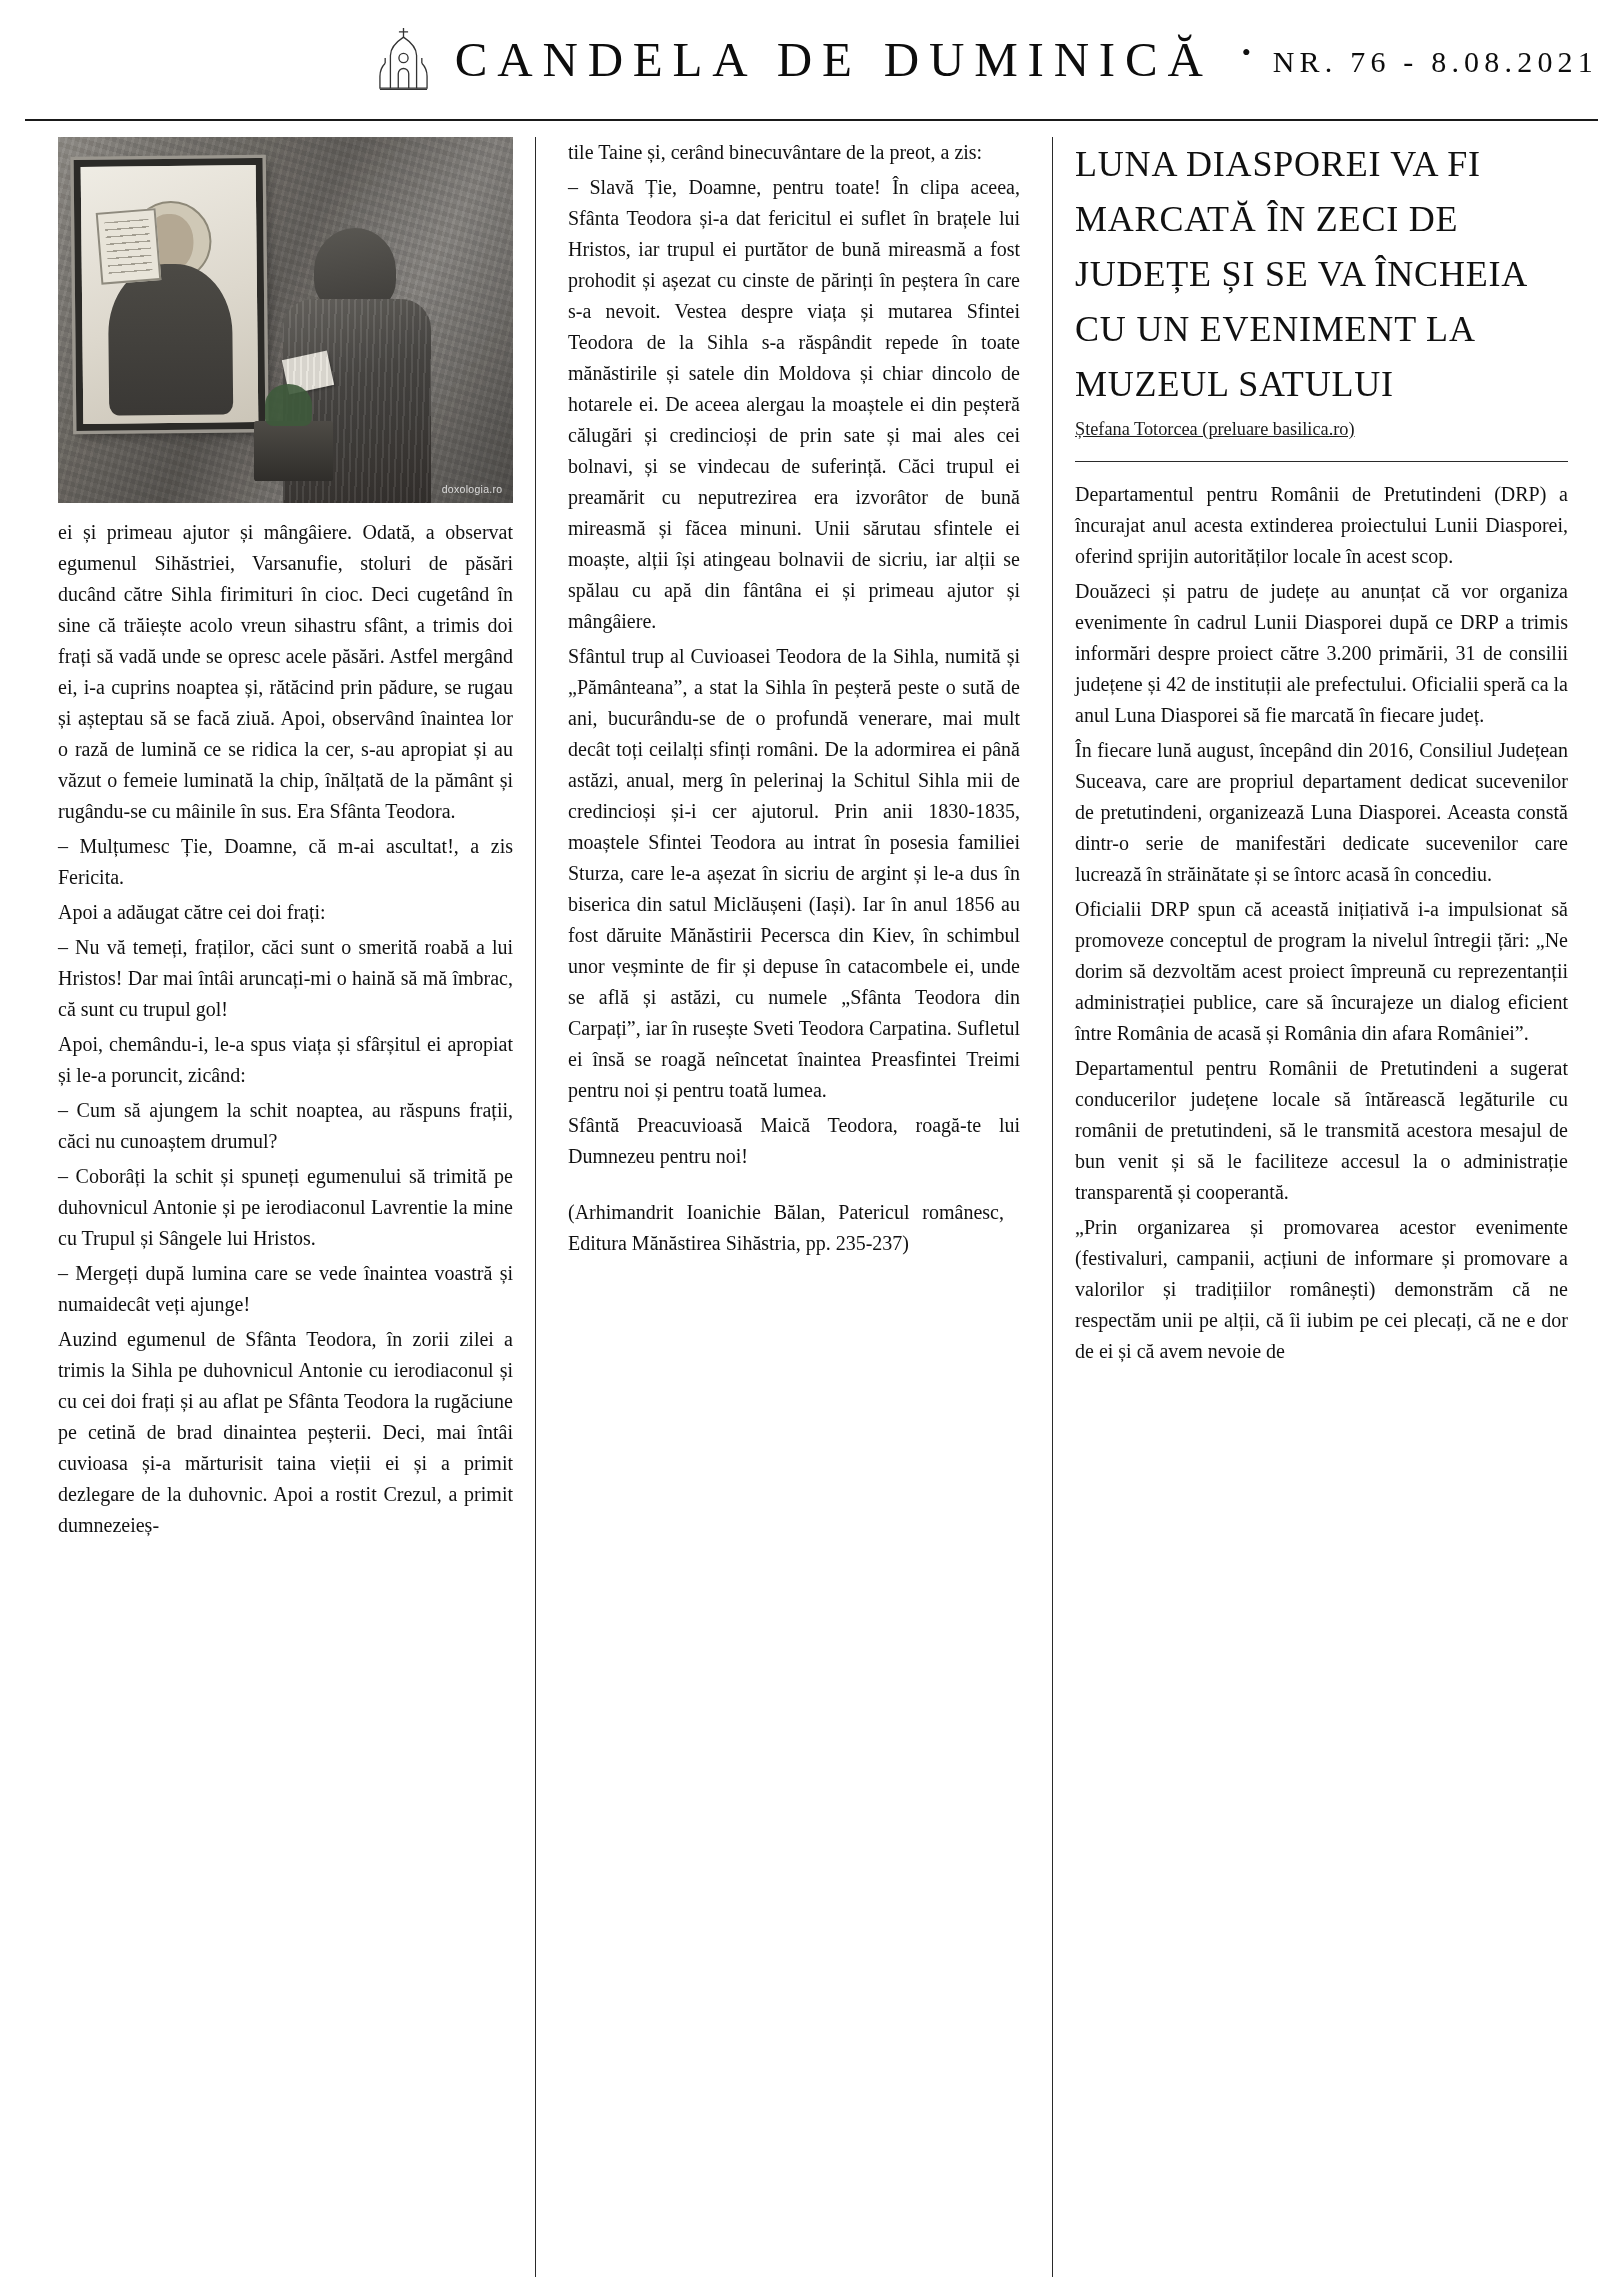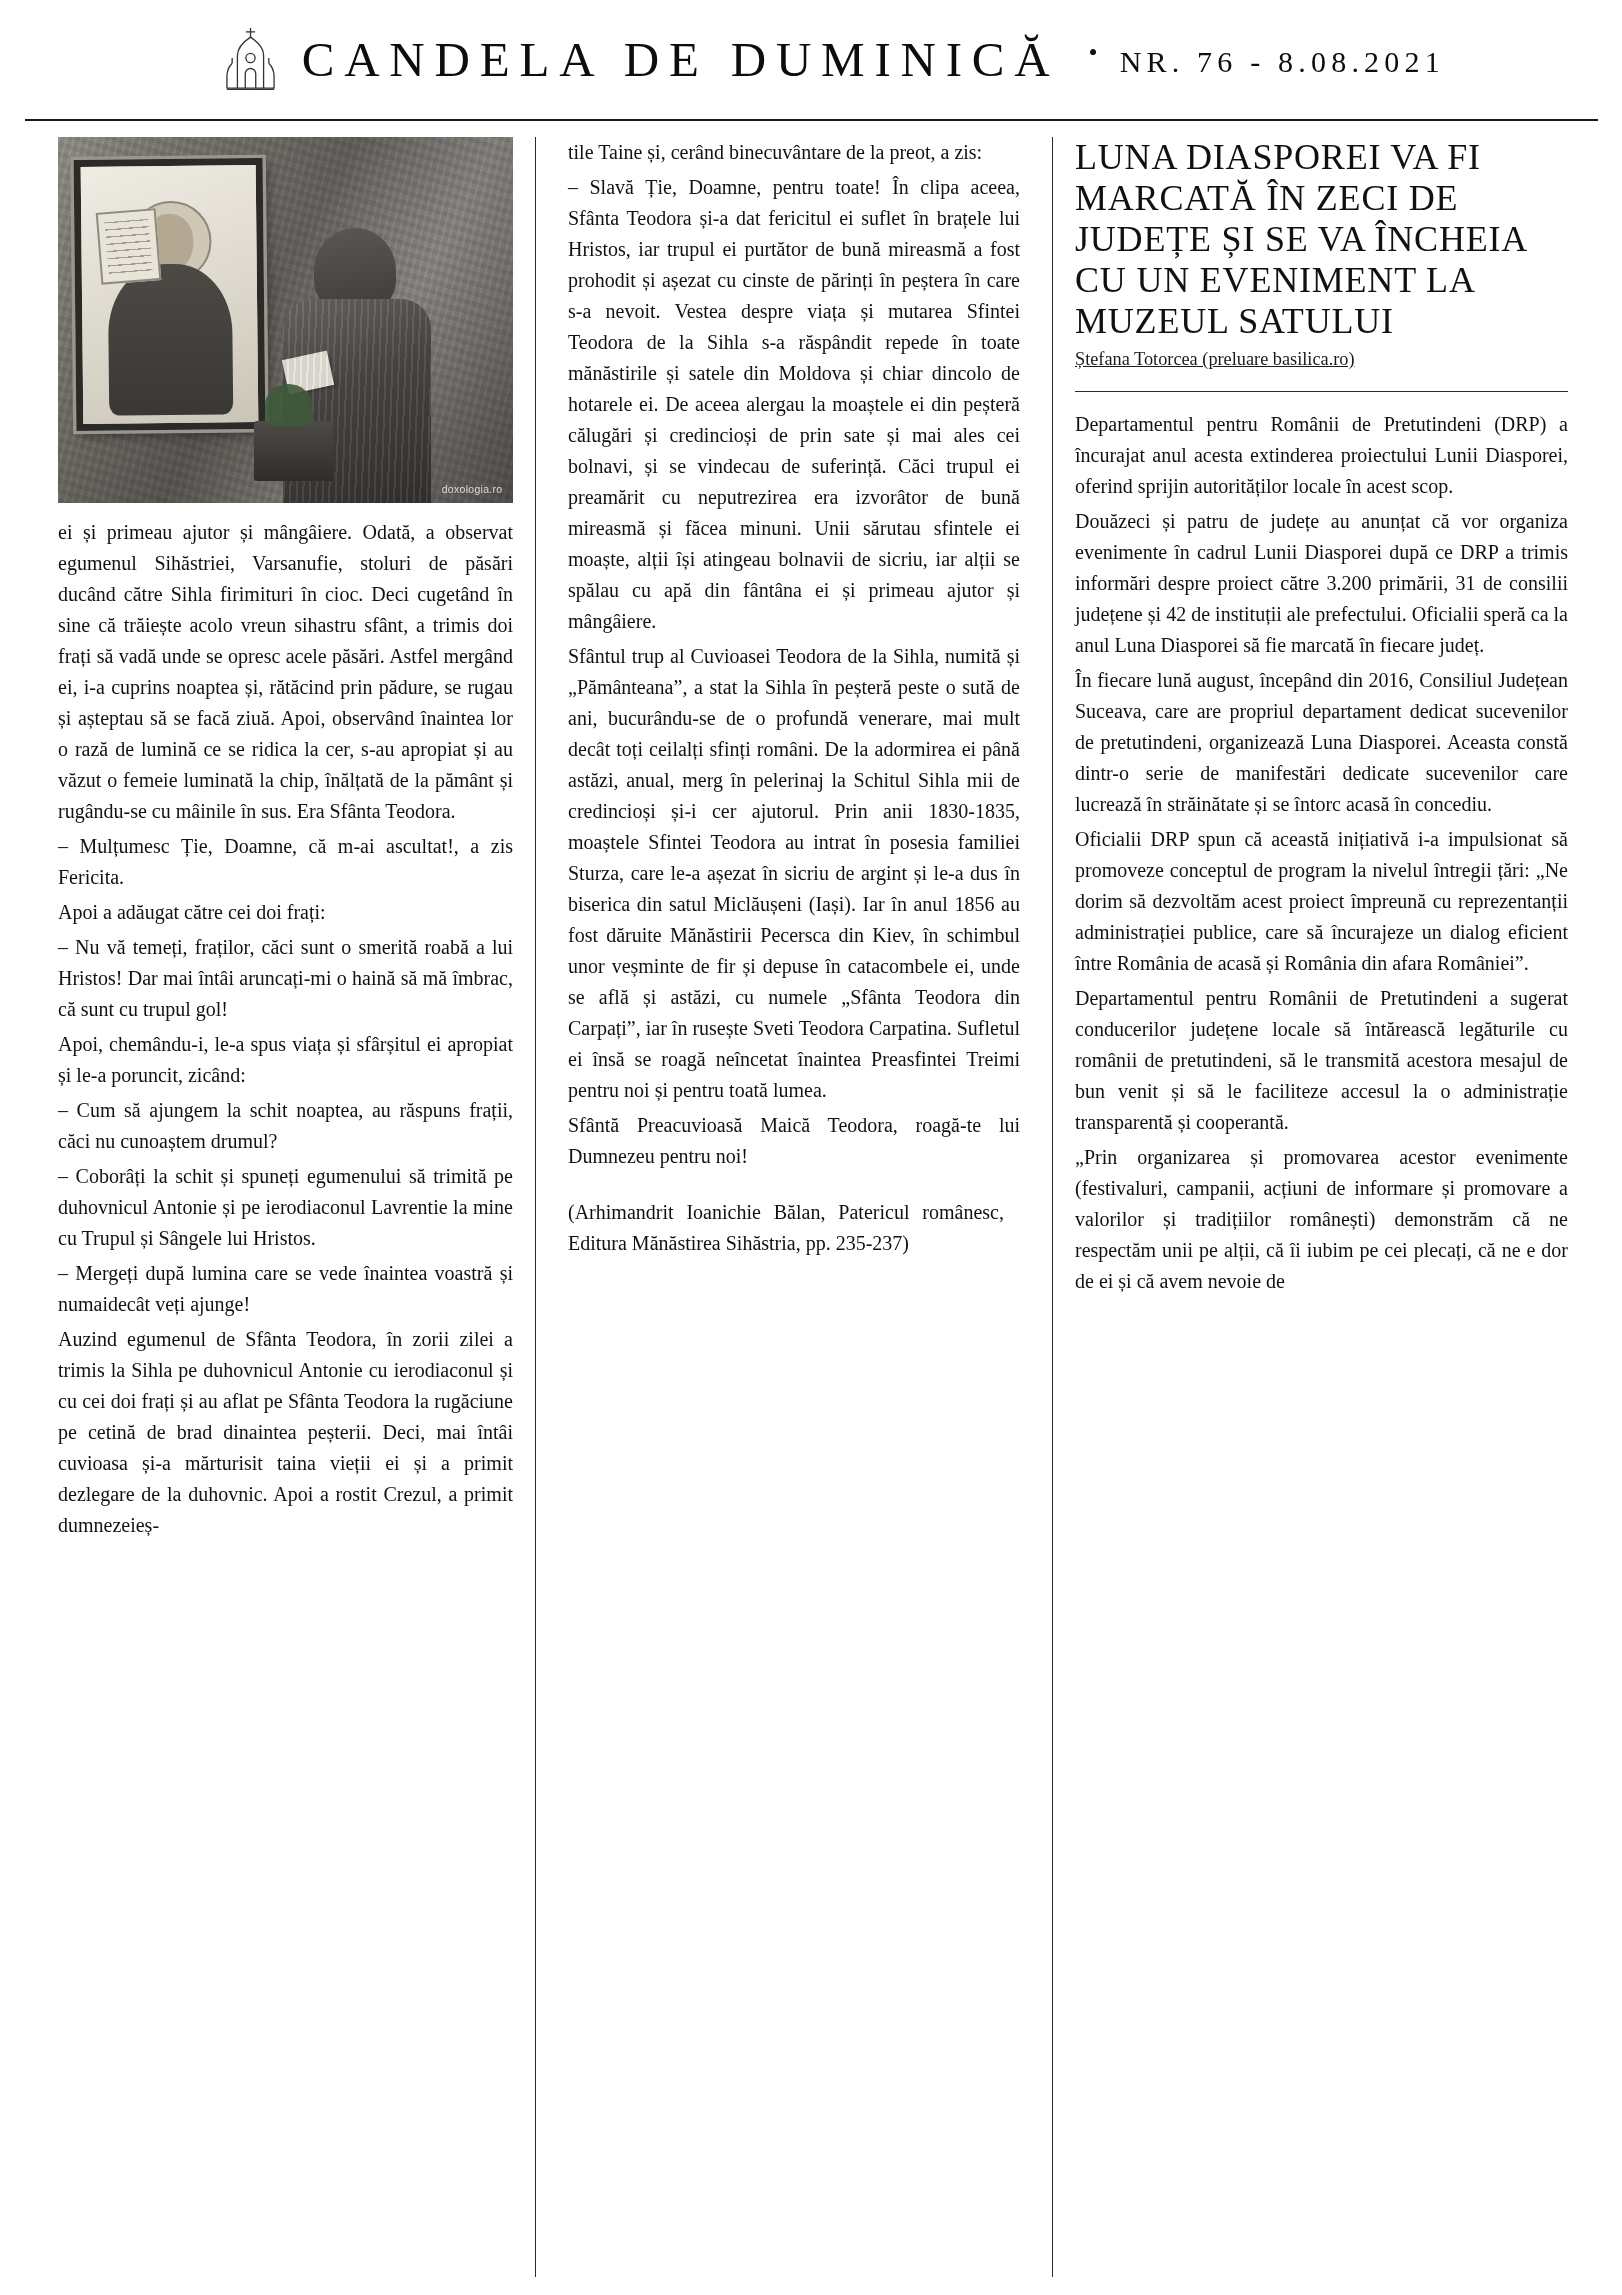--- a/index.html
+++ b/index.html
@@ -23,21 +23,21 @@
   }
 
   
   .masthead {
     position: relative;
     height: 119px;
     border-bottom: 2px solid #1a1a1a;
     margin: 0 25px;
     display: flex;
     align-items: center;
-    justify-content: center;
+    justify-content: flex-end;
   }
   .crest {
     width: 63px;
     height: 72px;
     margin-left: 41px;
     margin-right: 19.6px;
     flex: 0 0 auto;
     opacity: .92;
   }
   .masthead-title {
@@ -256,21 +256,21 @@
     bottom: 7.9px;
     font-size: 10.5px;
     color: rgba(255,255,255,.78);
     font-family: "Liberation Sans", sans-serif;
     letter-spacing: 0.3px;
   }
 
   
   .headline {
     font-size: 36px;
-    line-height: 41px;
+    line-height: 55px;
     letter-spacing: 0.8px;
     margin: 0 0 6.5px 0;
     font-weight: 400;
     color: #111;
     font-family: "Liberation Serif", serif;
   }
   .byline {
     font-size: 18.3px;
     line-height: 23.6px;
     margin: 0 0 19.6px 0;

